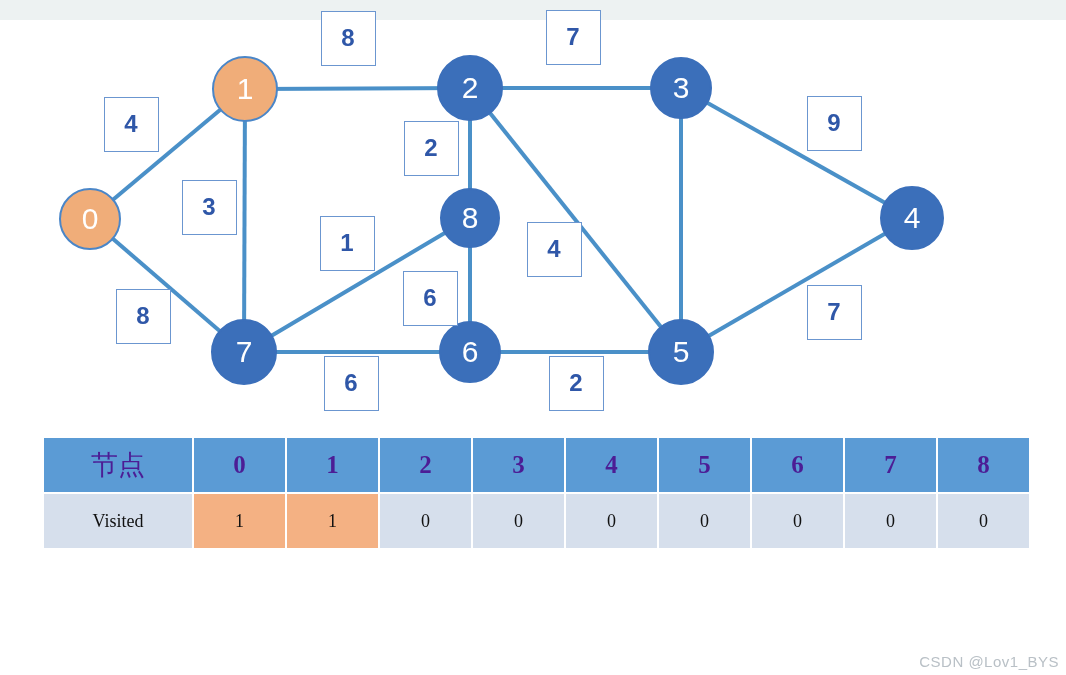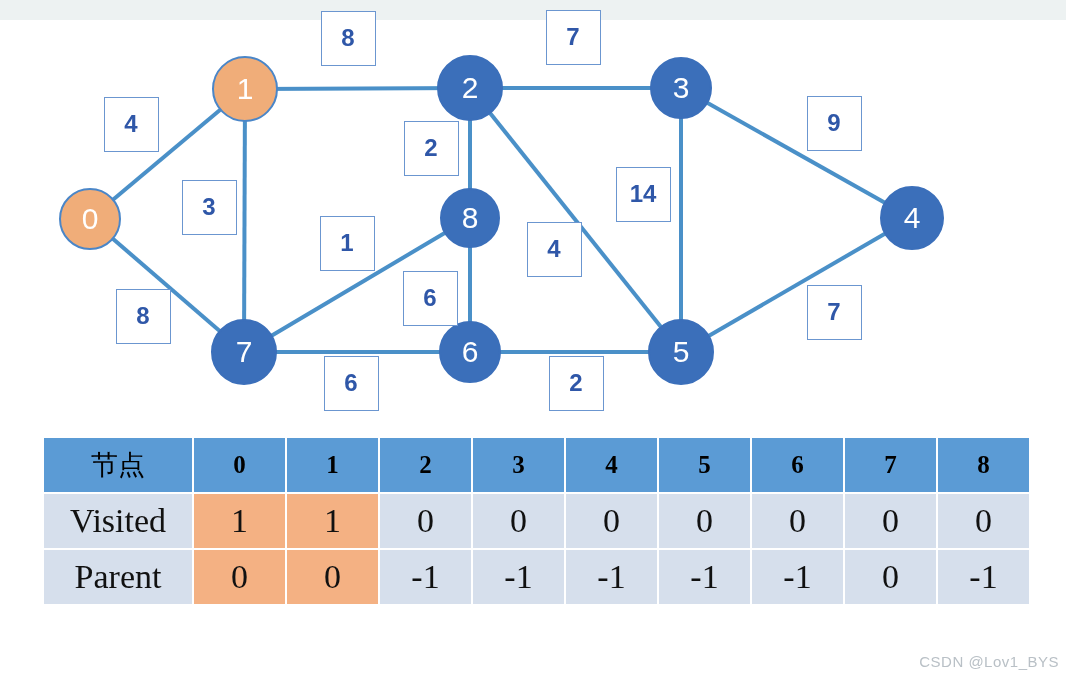--- a/index.html
+++ b/index.html
@@ -50,28 +50,28 @@
     border-collapse:separate;
     border-spacing:2px;
     table-layout:fixed;
     font-family:"Liberation Serif", serif;
   }
   #state-table td,#state-table th{
     text-align:center;
     vertical-align:middle;
     padding:0;
     height:54px;
-    font-size:34px;
+    font-size:18px;
     font-weight:normal;
     color:#111111;
     box-sizing:border-box;
   }
   #state-table thead th{
     background:#5b9bd5;
-    color:#000000;
+    color:#4c1d95;
     font-weight:bold;
     font-size:25px;
   }
   #state-table thead th.corner{font-weight:normal;font-size:27px;}
   tr.row-a td{background:#d6dfec;}
   tr.row-b td{background:#e9eef7;}
   td.hl{background:#f4b183 !important;}
   td.rowlabel{font-size:26px;}
   #watermark{
     position:absolute;
@@ -115,21 +115,20 @@
     <div class="node-circle node-unvisited" style="left: 211px; top: 299px; width: 66px; height: 66px;">7</div>
     <div class="node-circle node-unvisited" style="left: 440px; top: 168px; width: 60px; height: 60px;">8</div>
     <div class="edge-label" style="left: 103.5px; top: 76.5px; width: 55px; height: 55px;">4</div>
     <div class="edge-label" style="left: 115.5px; top: 268.5px; width: 55px; height: 55px;">8</div>
     <div class="edge-label" style="left: 320.5px; top: -9.5px; width: 55px; height: 55px;">8</div>
     <div class="edge-label" style="left: 181.5px; top: 159.5px; width: 55px; height: 55px;">3</div>
     <div class="edge-label" style="left: 545.5px; top: -10.5px; width: 55px; height: 55px;">7</div>
     <div class="edge-label" style="left: 403.5px; top: 100.5px; width: 55px; height: 55px;">2</div>
     <div class="edge-label" style="left: 526.5px; top: 201.5px; width: 55px; height: 55px;">4</div>
     <div class="edge-label" style="left: 806.5px; top: 75.5px; width: 55px; height: 55px;">9</div>
-    <div class="edge-label" style="left: 615.5px; top: 146.5px; width: 55px; height: 55px;">14</div>
     <div class="edge-label" style="left: 806.5px; top: 264.5px; width: 55px; height: 55px;">7</div>
     <div class="edge-label" style="left: 548.5px; top: 335.5px; width: 55px; height: 55px;">2</div>
     <div class="edge-label" style="left: 323.5px; top: 335.5px; width: 55px; height: 55px;">6</div>
     <div class="edge-label" style="left: 402.5px; top: 250.5px; width: 55px; height: 55px;">6</div>
     <div class="edge-label" style="left: 319.5px; top: 195.5px; width: 55px; height: 55px;">1</div>
   </div>
 
 <table id="state-table">
   <thead>
     <tr>
@@ -151,28 +150,16 @@
         <td class="hl">1</td>
         <td class="hl">1</td>
         <td>0</td>
         <td>0</td>
         <td>0</td>
         <td>0</td>
         <td>0</td>
         <td>0</td>
         <td>0</td>
       </tr>
-      <tr class="row-a">
-        <td class="rowlabel">Parent</td>
-        <td class="hl">0</td>
-        <td class="hl">0</td>
-        <td>-1</td>
-        <td>-1</td>
-        <td>-1</td>
-        <td>-1</td>
-        <td>-1</td>
-        <td>0</td>
-        <td>-1</td>
-      </tr>
     </tbody>
 </table>
 
 <div id="watermark">CSDN @Lov1_BYS</div>
 
 </body></html>

